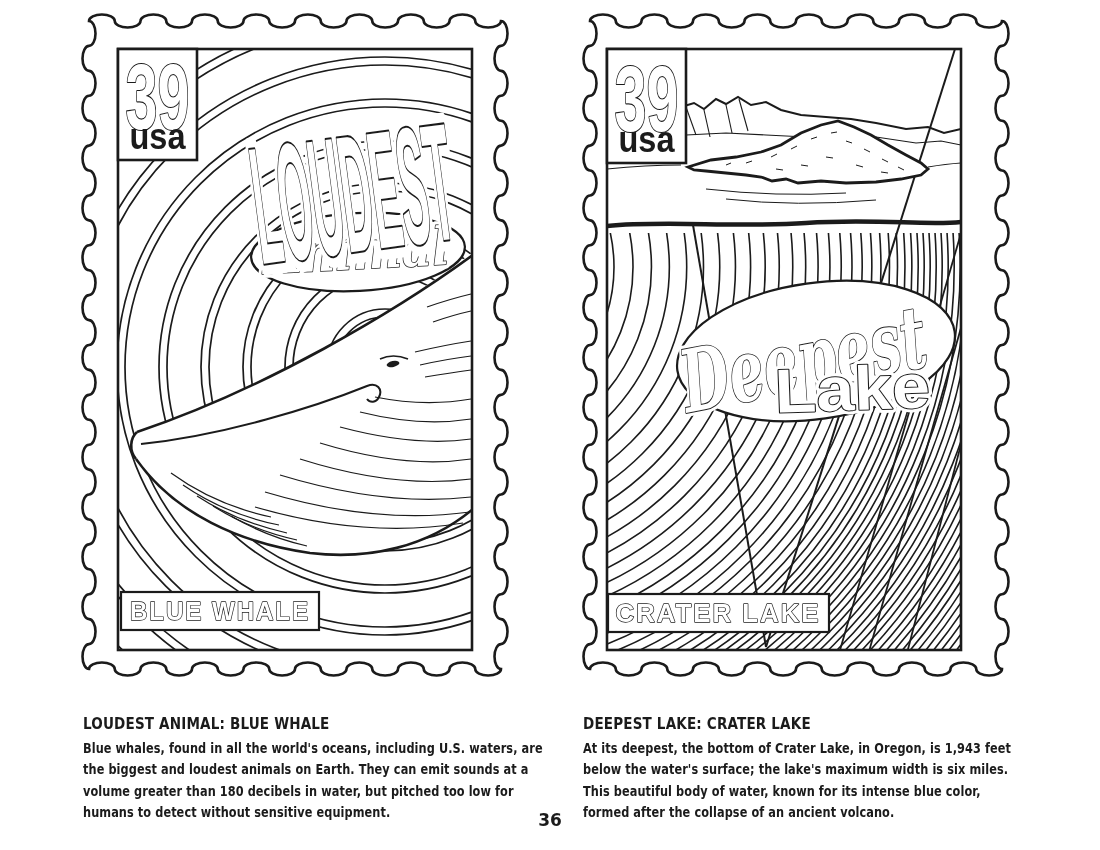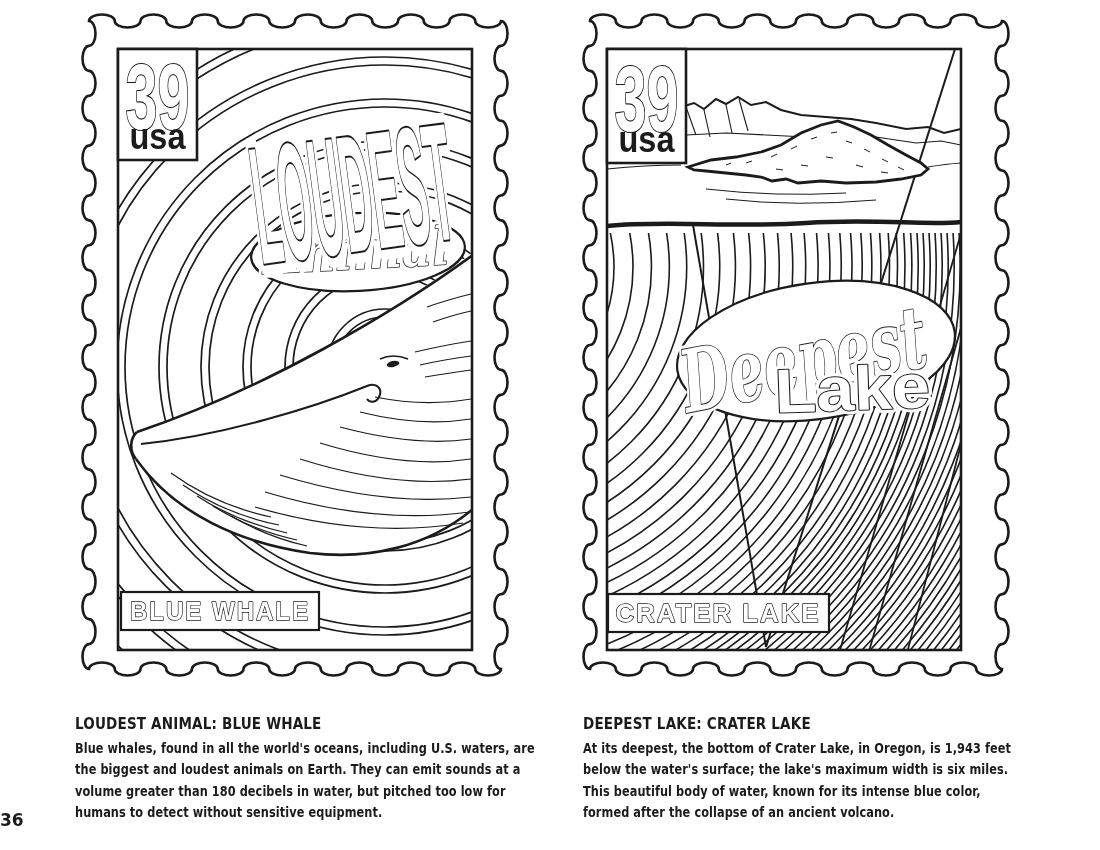--- a/index.html
+++ b/index.html
@@ -6,21 +6,21 @@
   body{width:1100px;height:850px;background:#ffffff;position:relative;overflow:hidden;
        font-family:"Liberation Sans",sans-serif;color:#1b1b1b;}
   .stamp{position:absolute;}
   .stamp svg{display:block;}
   .caption{position:absolute;}
   .cap-inner{transform:scaleX(.82);transform-origin:left top;}
   .cap-title{font-size:16.5px;font-weight:700;letter-spacing:.2px;margin:0 0 5px 0;
              font-family:"DejaVu Sans",sans-serif;}
   .cap-body{font-size:13.8px;font-weight:700;line-height:1.55;letter-spacing:.1px;
             font-family:"DejaVu Sans",sans-serif;}
-  .pageno{position:absolute;left:0;right:0;top:810px;text-align:left;
+  .pageno{position:absolute;left:0;right:0;top:810px;text-align:center;
           font-size:17px;font-weight:700;font-family:"DejaVu Sans",sans-serif;}
   
   text{font-family:"Liberation Sans",sans-serif;}
   .halo{fill:#fff;stroke:#fff;stroke-linejoin:round;}
   .oln{fill:#fff;stroke:#1b1b1b;paint-order:stroke;stroke-linejoin:round;}
   .solid{fill:#1b1b1b;}
   .script{font-family:"DejaVu Serif",serif;font-style:italic;font-weight:700;}
   .blk{font-weight:700;}
   .ink{stroke:#1b1b1b;fill:none;}
 </style>
@@ -287,21 +287,21 @@
   <rect x="31" y="42" width="354" height="601" fill="none" stroke="#1b1b1b" stroke-width="2.6"></rect>
 
   <g>
     <rect x="31" y="42" width="79" height="114" fill="#ffffff" stroke="#1b1b1b" stroke-width="2.6"></rect>
     <text class="oln blk" stroke-width="2.2" x="70.5" y="124" font-size="93" text-anchor="middle" textLength="64" lengthAdjust="spacingAndGlyphs">39</text>
     <text class="solid blk" x="70.5" y="145" font-size="36" text-anchor="middle" textLength="56" lengthAdjust="spacingAndGlyphs">usa</text>
   </g>
 </svg>
 </div>
 
-<div class="caption" style="left:75px;top:714px;width:564px;">
+<div class="caption" style="left:83px;top:714px;width:564px;">
   <div class="cap-inner">
     <div class="cap-title">LOUDEST ANIMAL: BLUE WHALE</div>
     <div class="cap-body">Blue whales, found in all the world's oceans, including U.S. waters, are the biggest and loudest animals on Earth. They can emit sounds at a volume greater than 180 decibels in water, but pitched too low for humans to detect without sensitive equipment.</div>
   </div>
 </div>
 
 <div class="caption" style="left:583px;top:714px;width:545px;">
   <div class="cap-inner">
     <div class="cap-title">DEEPEST LAKE: CRATER LAKE</div>
     <div class="cap-body">At its deepest, the bottom of Crater Lake, in Oregon, is 1,943 feet below the water's surface; the lake's maximum width is six miles. This beautiful body of water, known for its intense blue color, formed after the collapse of an ancient volcano.</div>

